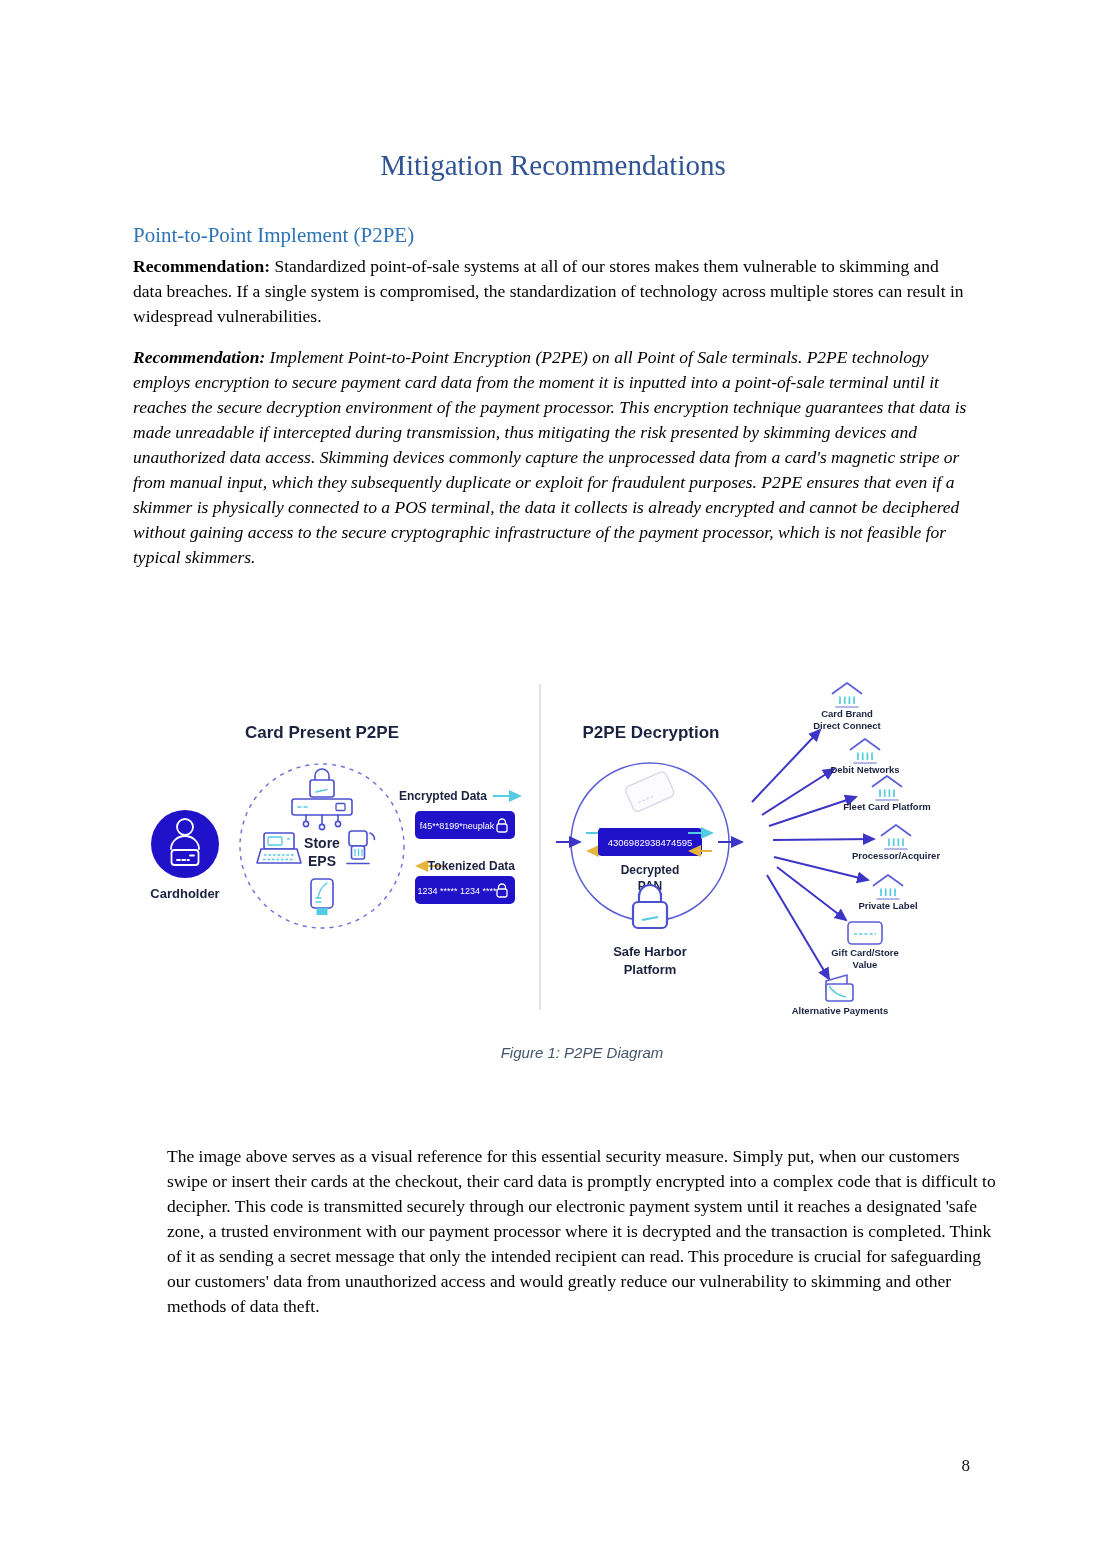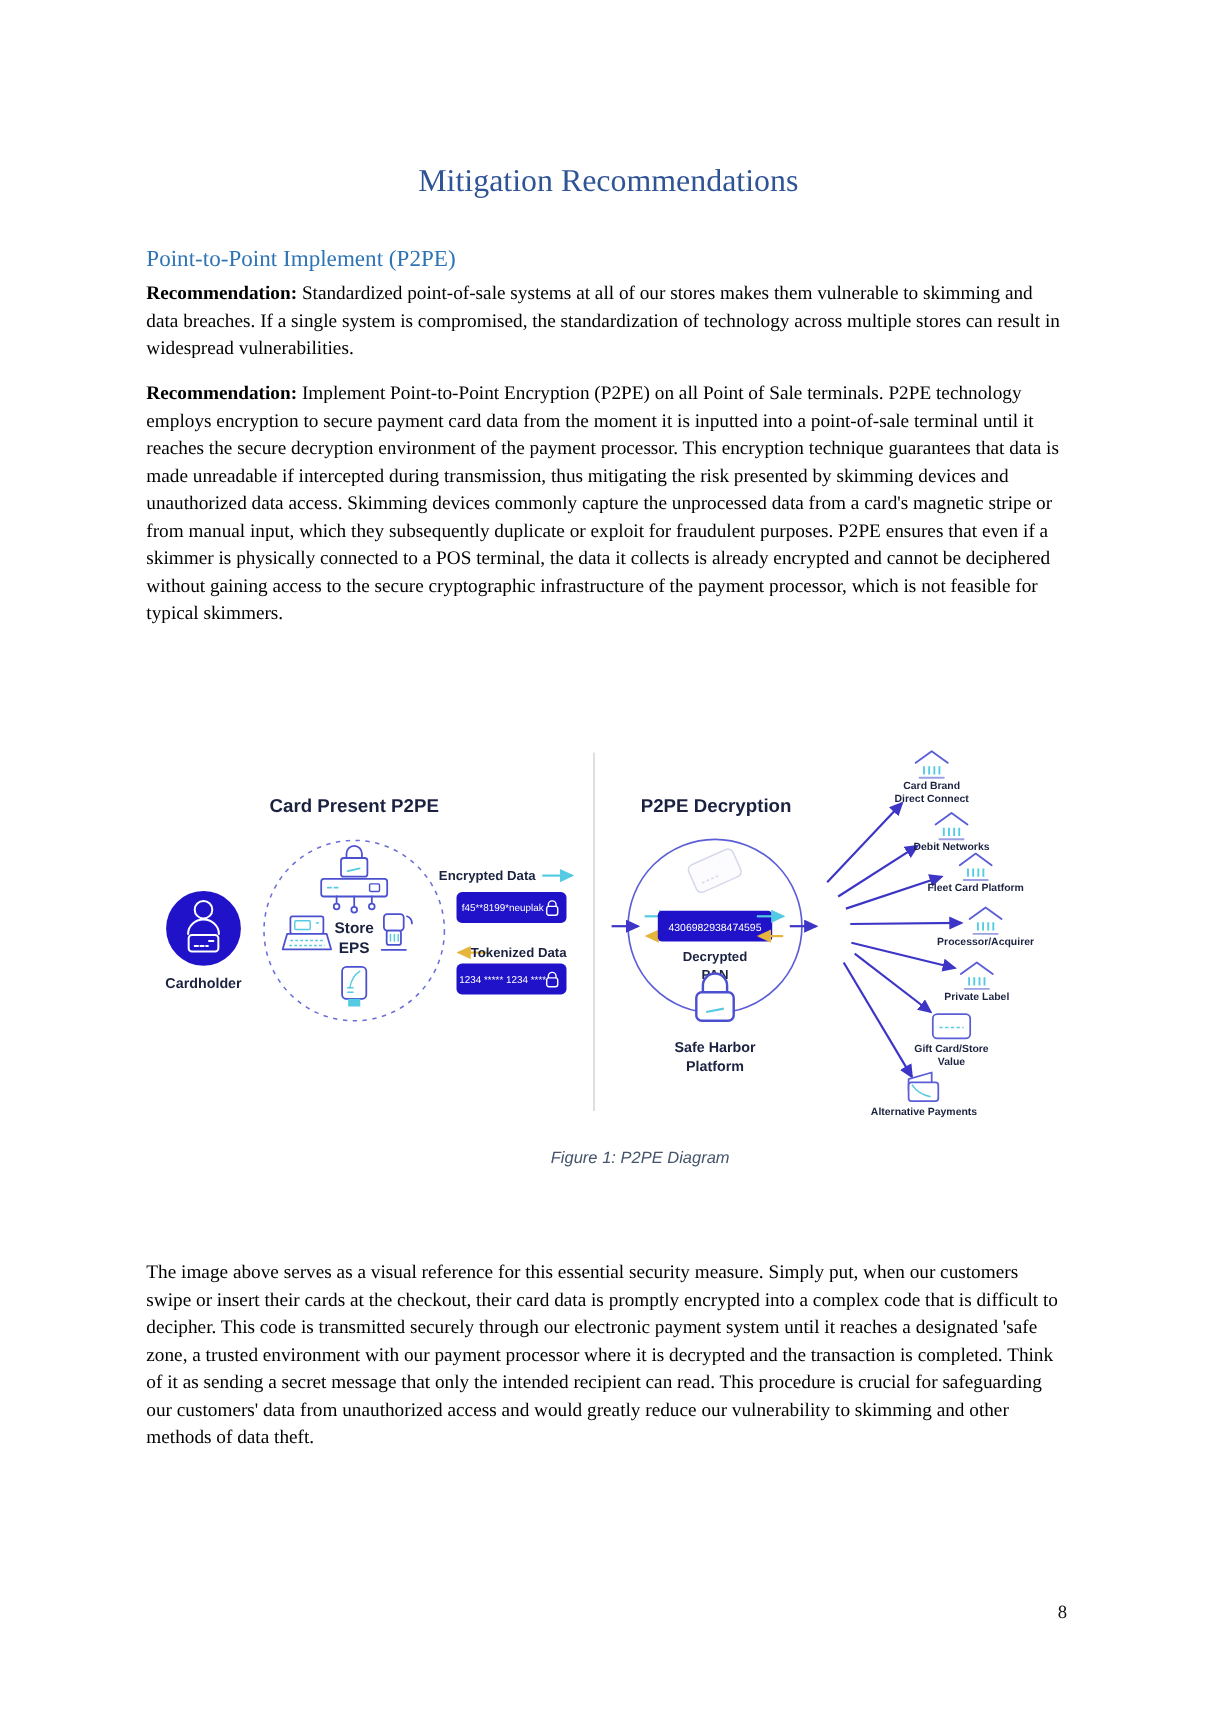--- a/index.html
+++ b/index.html
@@ -1,22 +1,22 @@
 <!DOCTYPE html>
 <html><head>
 <meta charset="utf-8">
 <style>
   html,body{margin:0;padding:0;background:#ffffff;}
   body{width:1100px;height:1556px;position:relative;font-family:"Liberation Serif",serif;color:#000;}
   .h1{position:absolute;left:133px;top:130px;width:840px;font-size:29px;font-weight:400;color:#2F5496;text-align:center;}
   .h2{position:absolute;left:133px;top:206px;width:840px;font-size:21px;font-weight:400;color:#2E74B5;}
   .para{position:absolute;left:133px;width:836px;font-size:17.5px;line-height:25px;text-align:left;}
   .p1{top:236px;}
-  .p2{top:327px;}
-  .p3{top:1126px;}
+  .p2{top:327px;font-style:italic;}
+  .p3{top:1126px;margin-left:34px;}
   .para b{font-weight:700;}
   .figure{position:absolute;left:130px;top:676px;width:840px;height:352px;}
   .caption{position:absolute;left:0;top:1044px;width:1100px;text-align:center;
            font-family:"Liberation Sans",sans-serif;font-style:italic;font-size:15px;color:#44546A;margin-left:32px;}
   .pagenum{position:absolute;left:900px;top:1456px;width:70px;text-align:right;font-size:17px;color:#111;}
   svg text{font-family:"Liberation Sans",sans-serif;fill:#1b2240;}
   .dg-title{font-size:17px;font-weight:700;}
   .dg-label{font-size:13px;font-weight:700;}
   .dg-small{font-size:12px;font-weight:700;}
   .dg-dest{font-size:9.5px;font-weight:600;}

